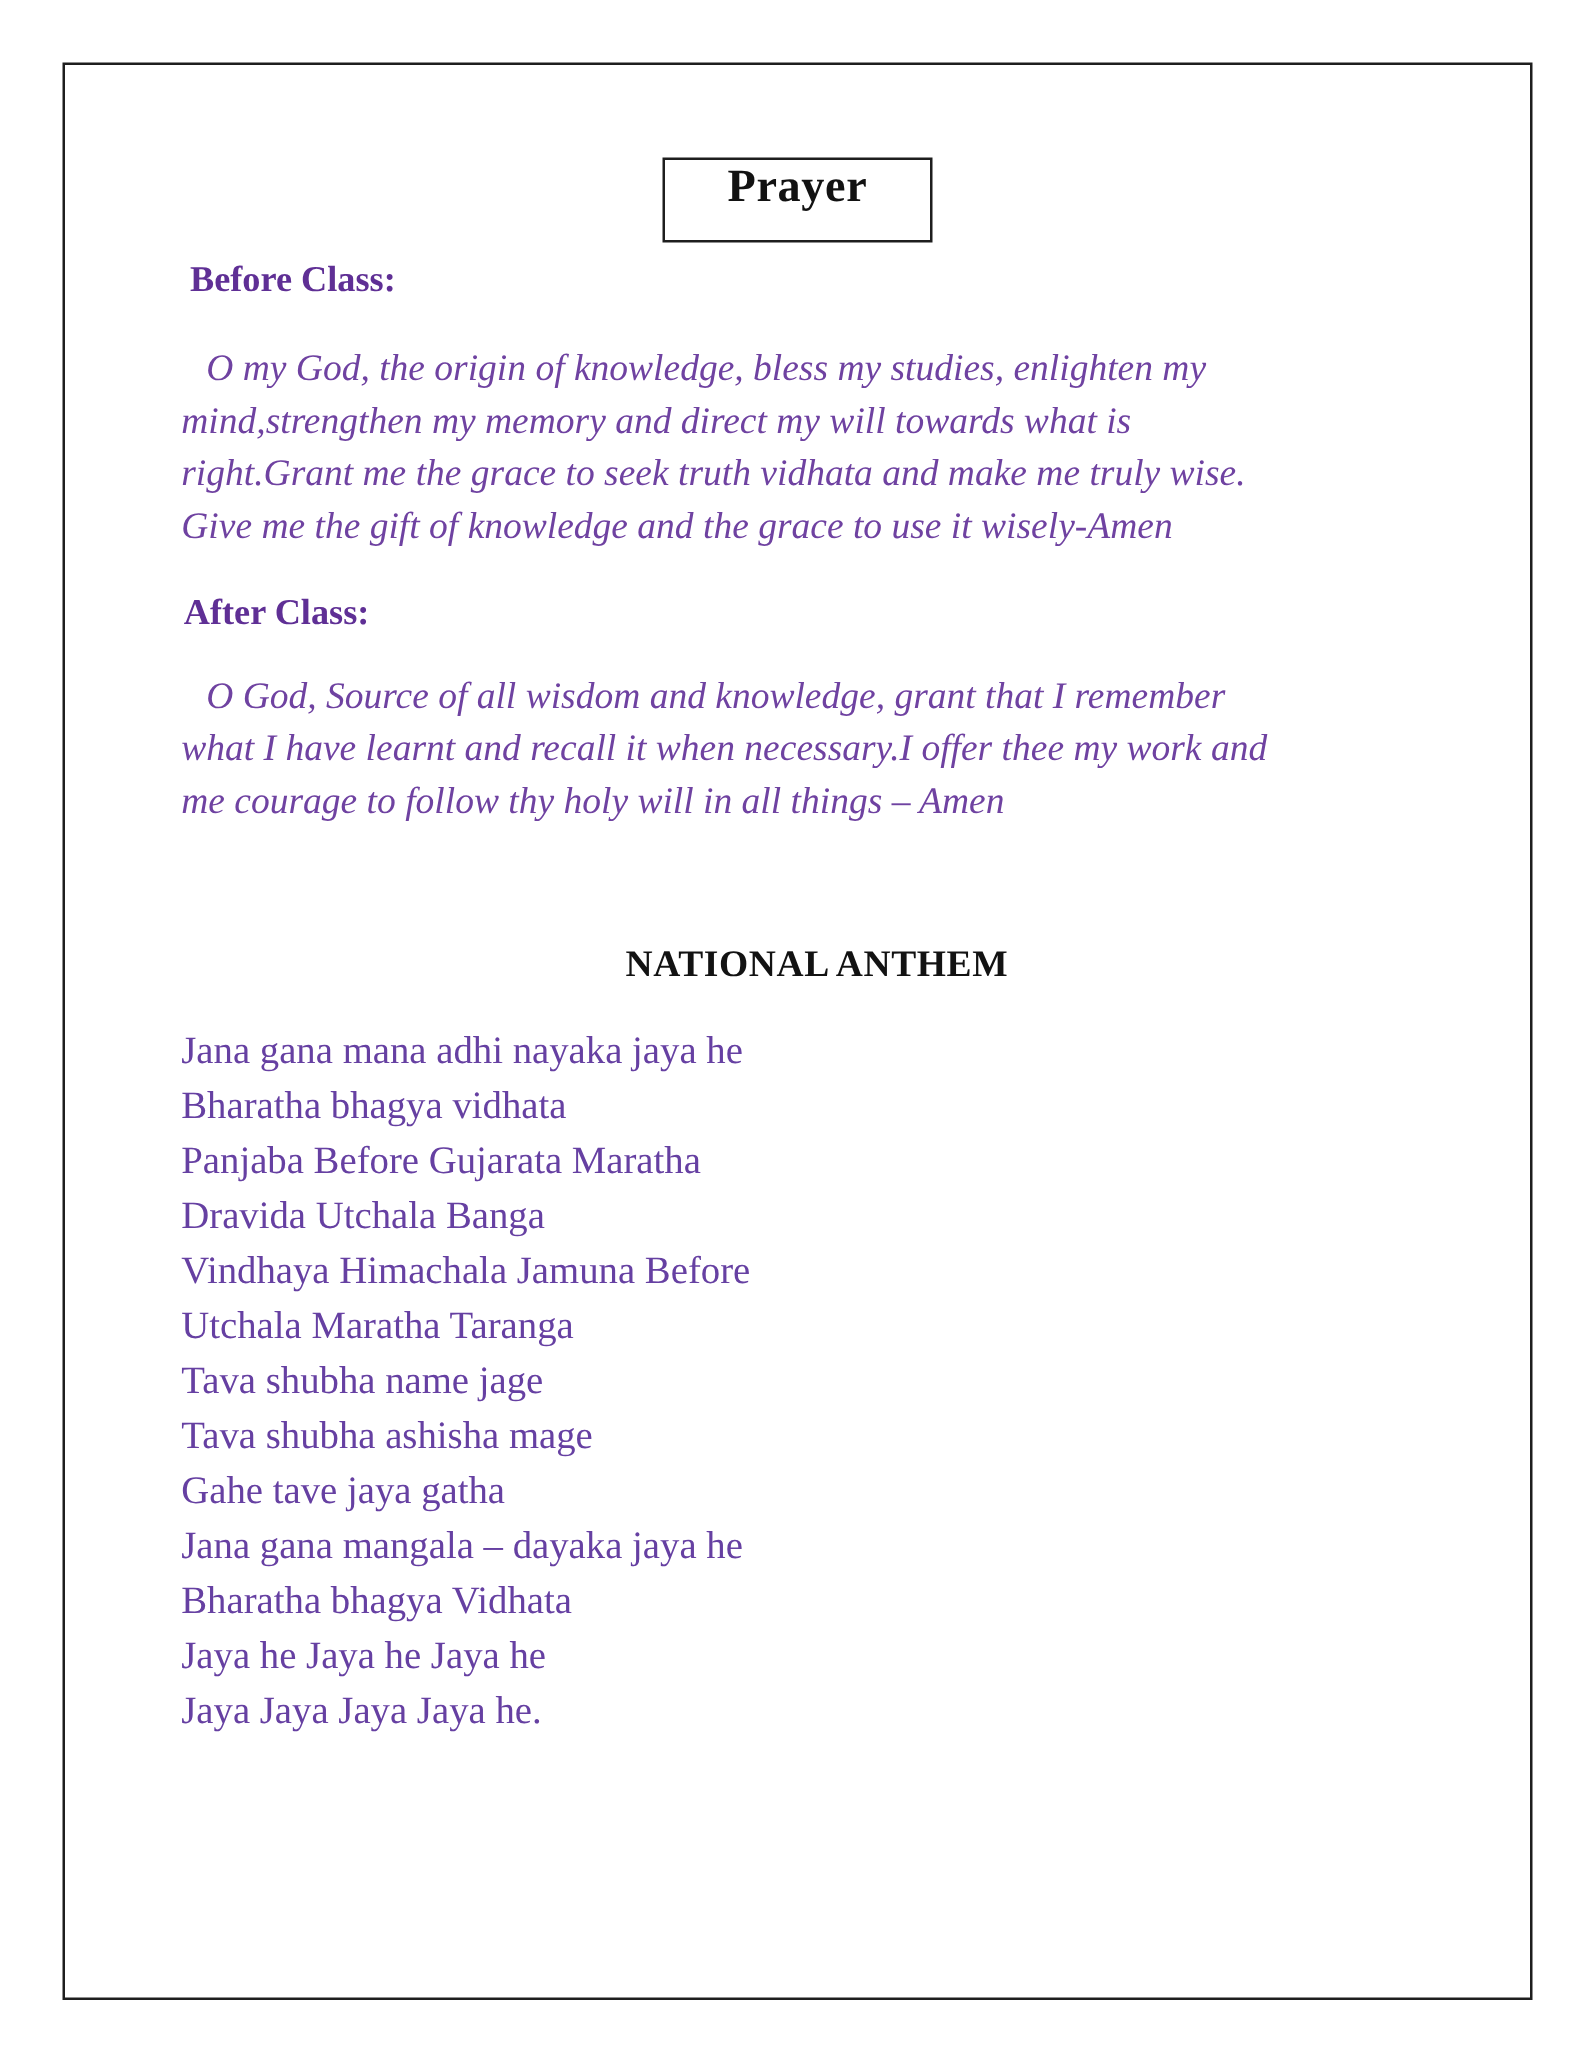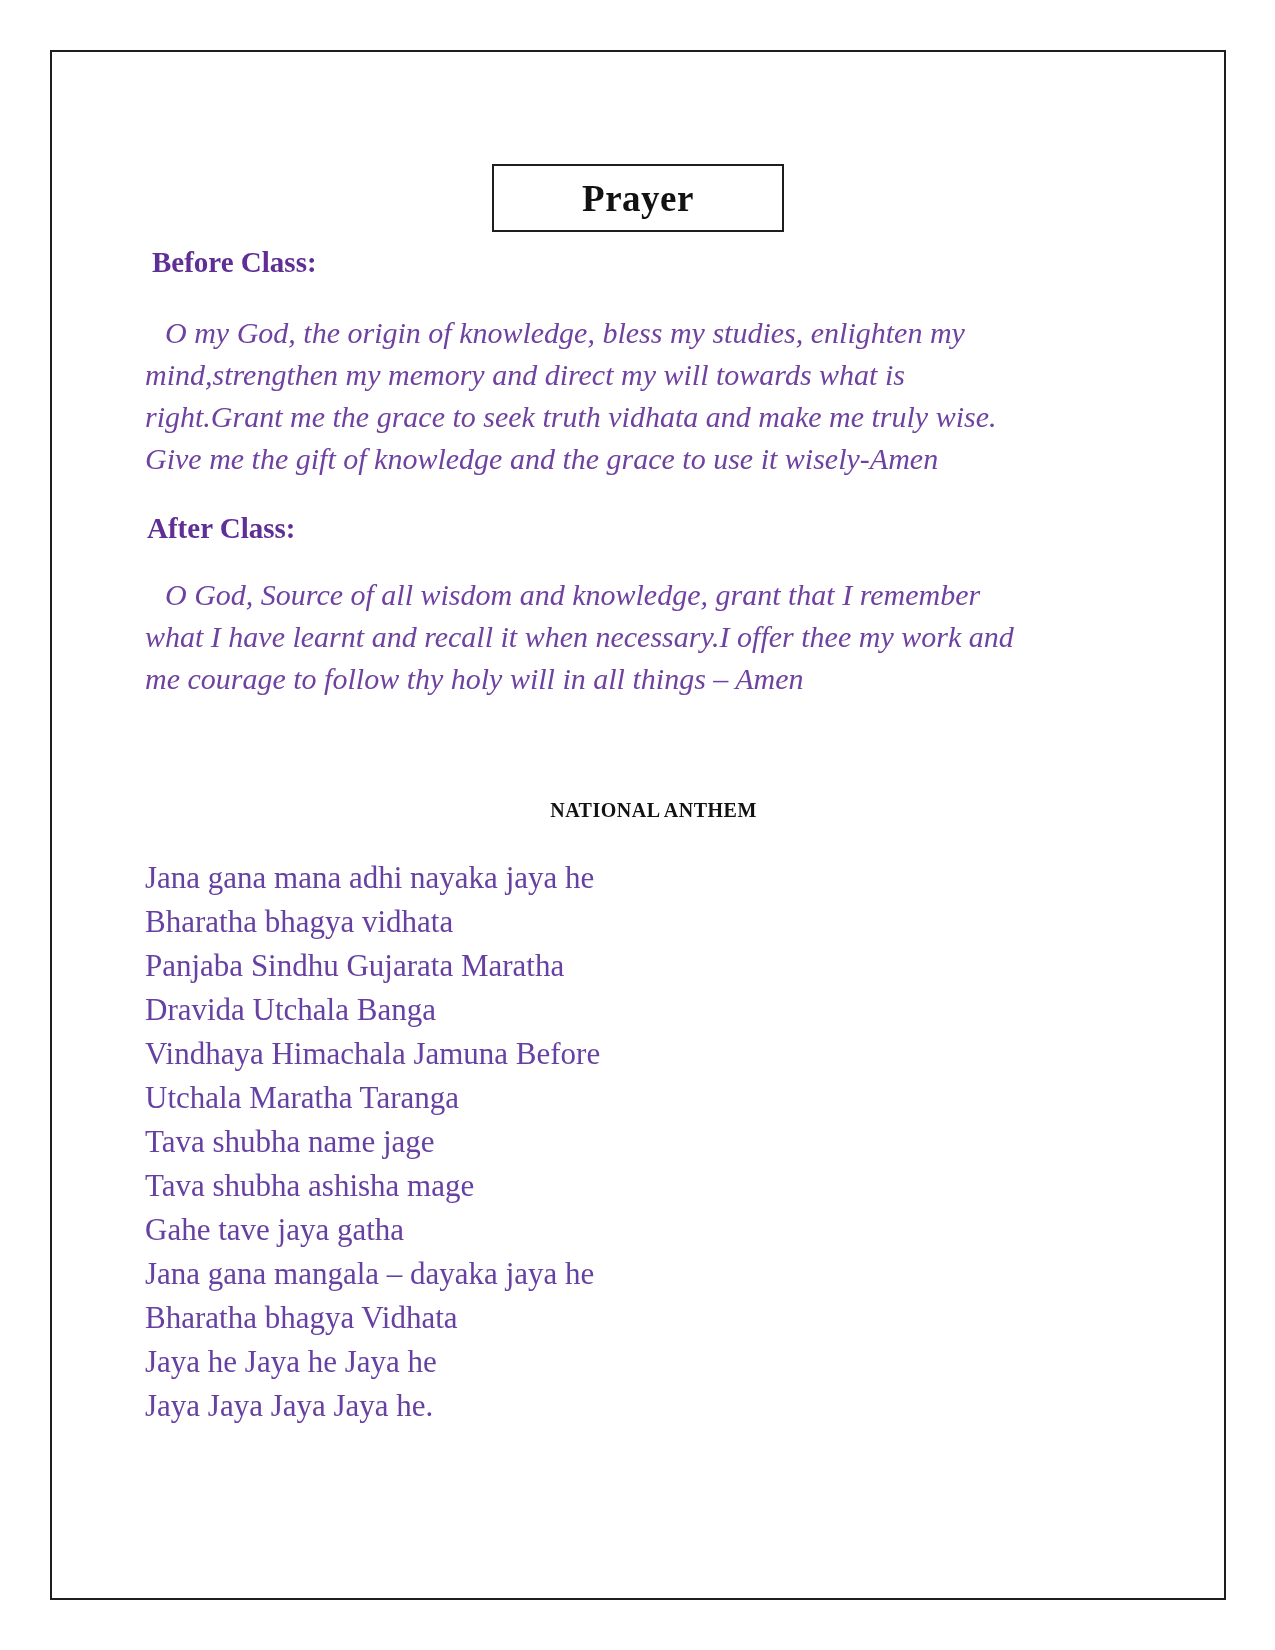--- a/index.html
+++ b/index.html
@@ -14,27 +14,27 @@
   .frame {
     position: absolute;
     left: 50px;
     top: 50px;
     width: 1176px;
     height: 1550px;
     border: 2px solid var(--ink, #1e1e1e);
     box-sizing: border-box;
   }
   .title-box {
-    width: 292px;
+    width: 216px;
     height: 68px;
-    margin: 112px auto 0 auto;
+    margin: 74px auto 0 auto;
     border: 2px solid var(--ink, #1e1e1e);
     box-sizing: border-box;
     display: flex;
-    align-items: center;
+    align-items: flex-start;
     justify-content: center;
   }
   .title-box .title-text {
     font-size: 37px;
     font-weight: bold;
     color: #121212;
     letter-spacing: 0.5px;
   }
   .content {
     padding: 0 62px 0 93px;
@@ -54,21 +54,21 @@
     line-height: 42px;
     font-style: italic;
     color: var(--body-purple, #6f42a1);
     white-space: nowrap;
   }
   .para.first  { margin-top: 32px; }
   .para.second { margin-top: 28px; }
   .pline.indent { padding-left: 20px; }
   .anthem-heading {
     margin: 92px 0 4px 0;
-    font-size: 20px;
+    font-size: 30px;
     line-height: 36px;
     font-weight: bold;
     color: #121212;
     text-align: center;
     letter-spacing: 0.5px;
   }
   .anthem { margin-top: 28px; }
   .anthem .aline {
     font-size: 31px;
     line-height: 44px;
@@ -103,21 +103,21 @@
         <div class="pline indent">O God, Source of all wisdom and knowledge, grant that I remember</div>
         <div class="pline">what I have learnt and recall it when necessary.I offer thee my work and</div>
         <div class="pline">me courage to follow thy holy will in all things – Amen</div>
       </div>
 
       <h3 class="anthem-heading">NATIONAL ANTHEM</h3>
 
       <div class="anthem">
         <div class="aline">Jana gana mana adhi nayaka jaya he</div>
         <div class="aline">Bharatha bhagya vidhata</div>
-        <div class="aline">Panjaba Sindhu Gujarata Maratha</div>
+        <div class="aline">Panjaba Before Gujarata Maratha</div>
         <div class="aline">Dravida Utchala Banga</div>
         <div class="aline">Vindhaya Himachala Jamuna Before</div>
         <div class="aline">Utchala Maratha Taranga</div>
         <div class="aline">Tava shubha name jage</div>
         <div class="aline">Tava shubha ashisha mage</div>
         <div class="aline">Gahe tave jaya gatha</div>
         <div class="aline">Jana gana mangala – dayaka jaya he</div>
         <div class="aline">Bharatha bhagya Vidhata</div>
         <div class="aline">Jaya he Jaya he Jaya he</div>
         <div class="aline">Jaya Jaya Jaya Jaya he.</div>

